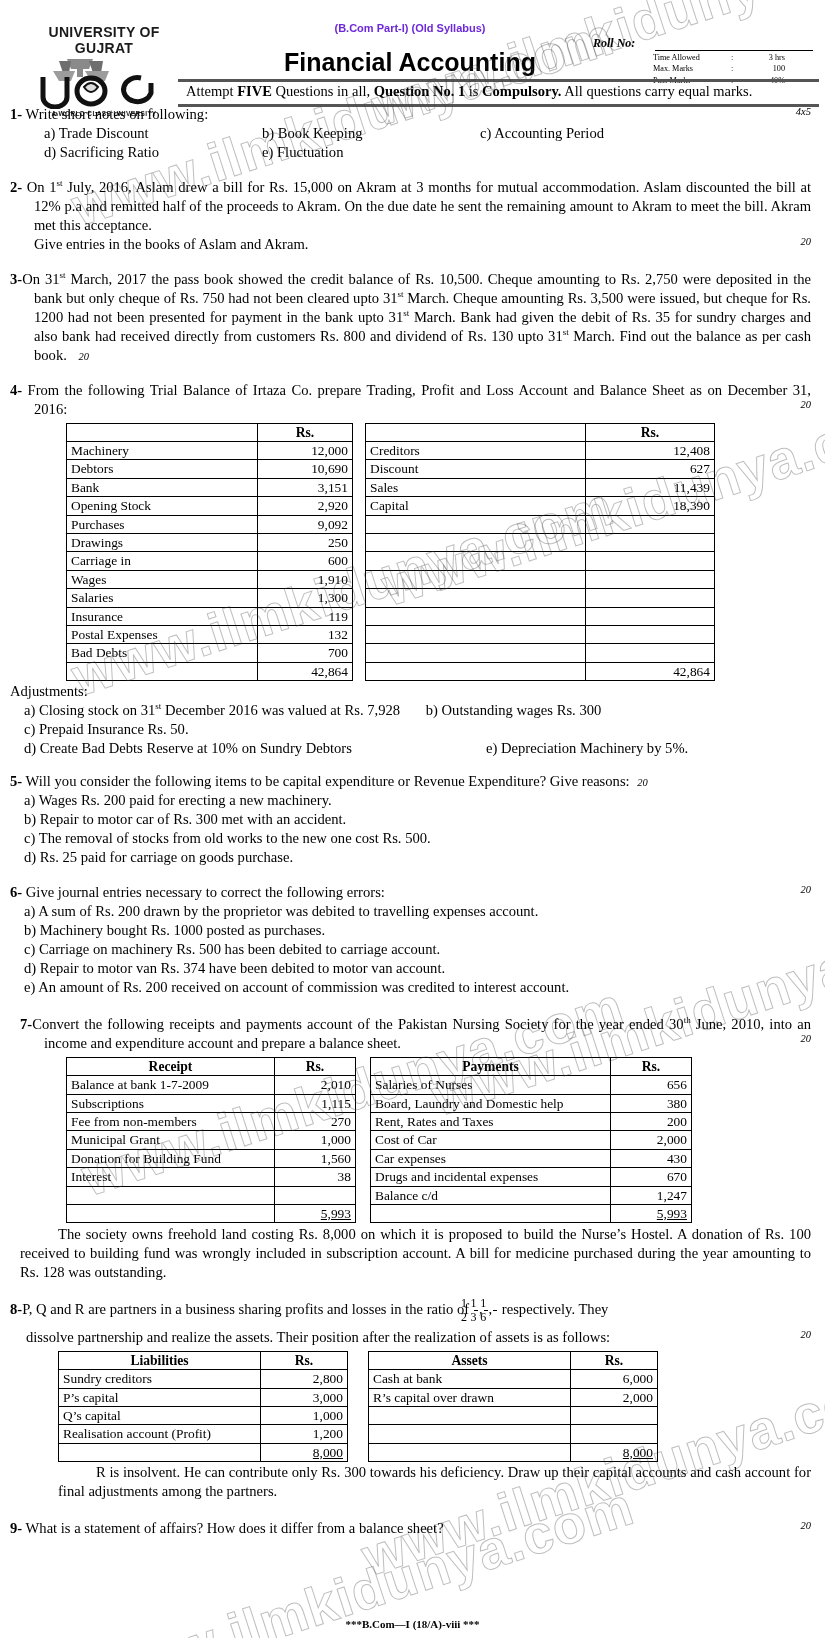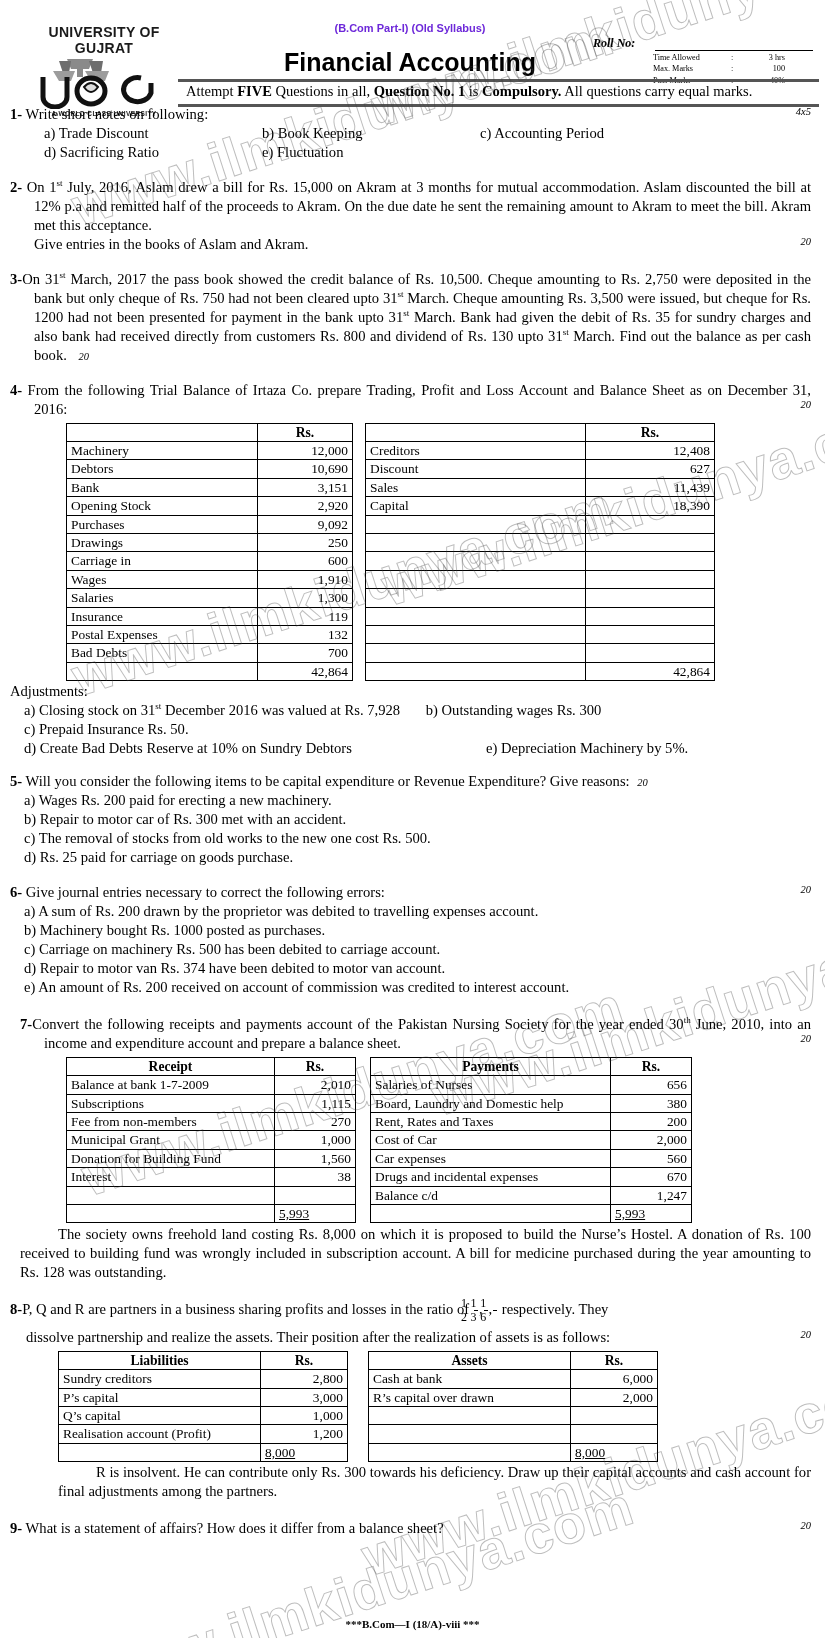--- a/index.html
+++ b/index.html
@@ -52,21 +52,21 @@
   .two-col span.c2{display:inline-block;width:218px;}
   sup{font-size:9px;vertical-align:super;}
 
   
   .tbl-pair{display:flex;gap:12px;margin:4px 0 0 56px;}
   table.acct{border-collapse:collapse;table-layout:fixed;font-size:13.4px;}
   table.acct td,table.acct th{border:1px solid #000;padding:0px 4px;height:17.4px;line-height:17.4px;font-weight:normal;}
   table.acct th{font-weight:bold;text-align:center;font-size:13.6px;}
   td.amt,th.amt{text-align:right;}
   td.tot{font-weight:bold;text-align:right;}
-  td.tot-u{font-weight:bold;text-align:left;text-decoration:underline;}
+  td.tot-u{font-weight:bold;text-align:right;text-decoration:underline;}
   .t4-left{width:287px;}
   .t4-right{width:350px;}
   .t7-left{width:290px;}
   .t7-right{width:322px;}
   .t8-left{width:290px;}
   .t8-right{width:290px;}
 
   .para-indent{margin-left:0;text-indent:38px;text-align:justify;}
 
   
@@ -420,21 +420,21 @@
           <tr>
                 <td>Rent, Rates and Taxes</td>
                 <td class="amt">200</td>
               </tr>
           <tr>
                 <td>Cost of Car</td>
                 <td class="amt">2,000</td>
               </tr>
           <tr>
                 <td>Car expenses</td>
-                <td class="amt">560</td>
+                <td class="amt">430</td>
               </tr>
           <tr>
                 <td>Drugs and incidental expenses</td>
                 <td class="amt">670</td>
               </tr>
           <tr>
                 <td>Balance c/d</td>
                 <td class="amt">1,247</td>
               </tr>
           <tr>

